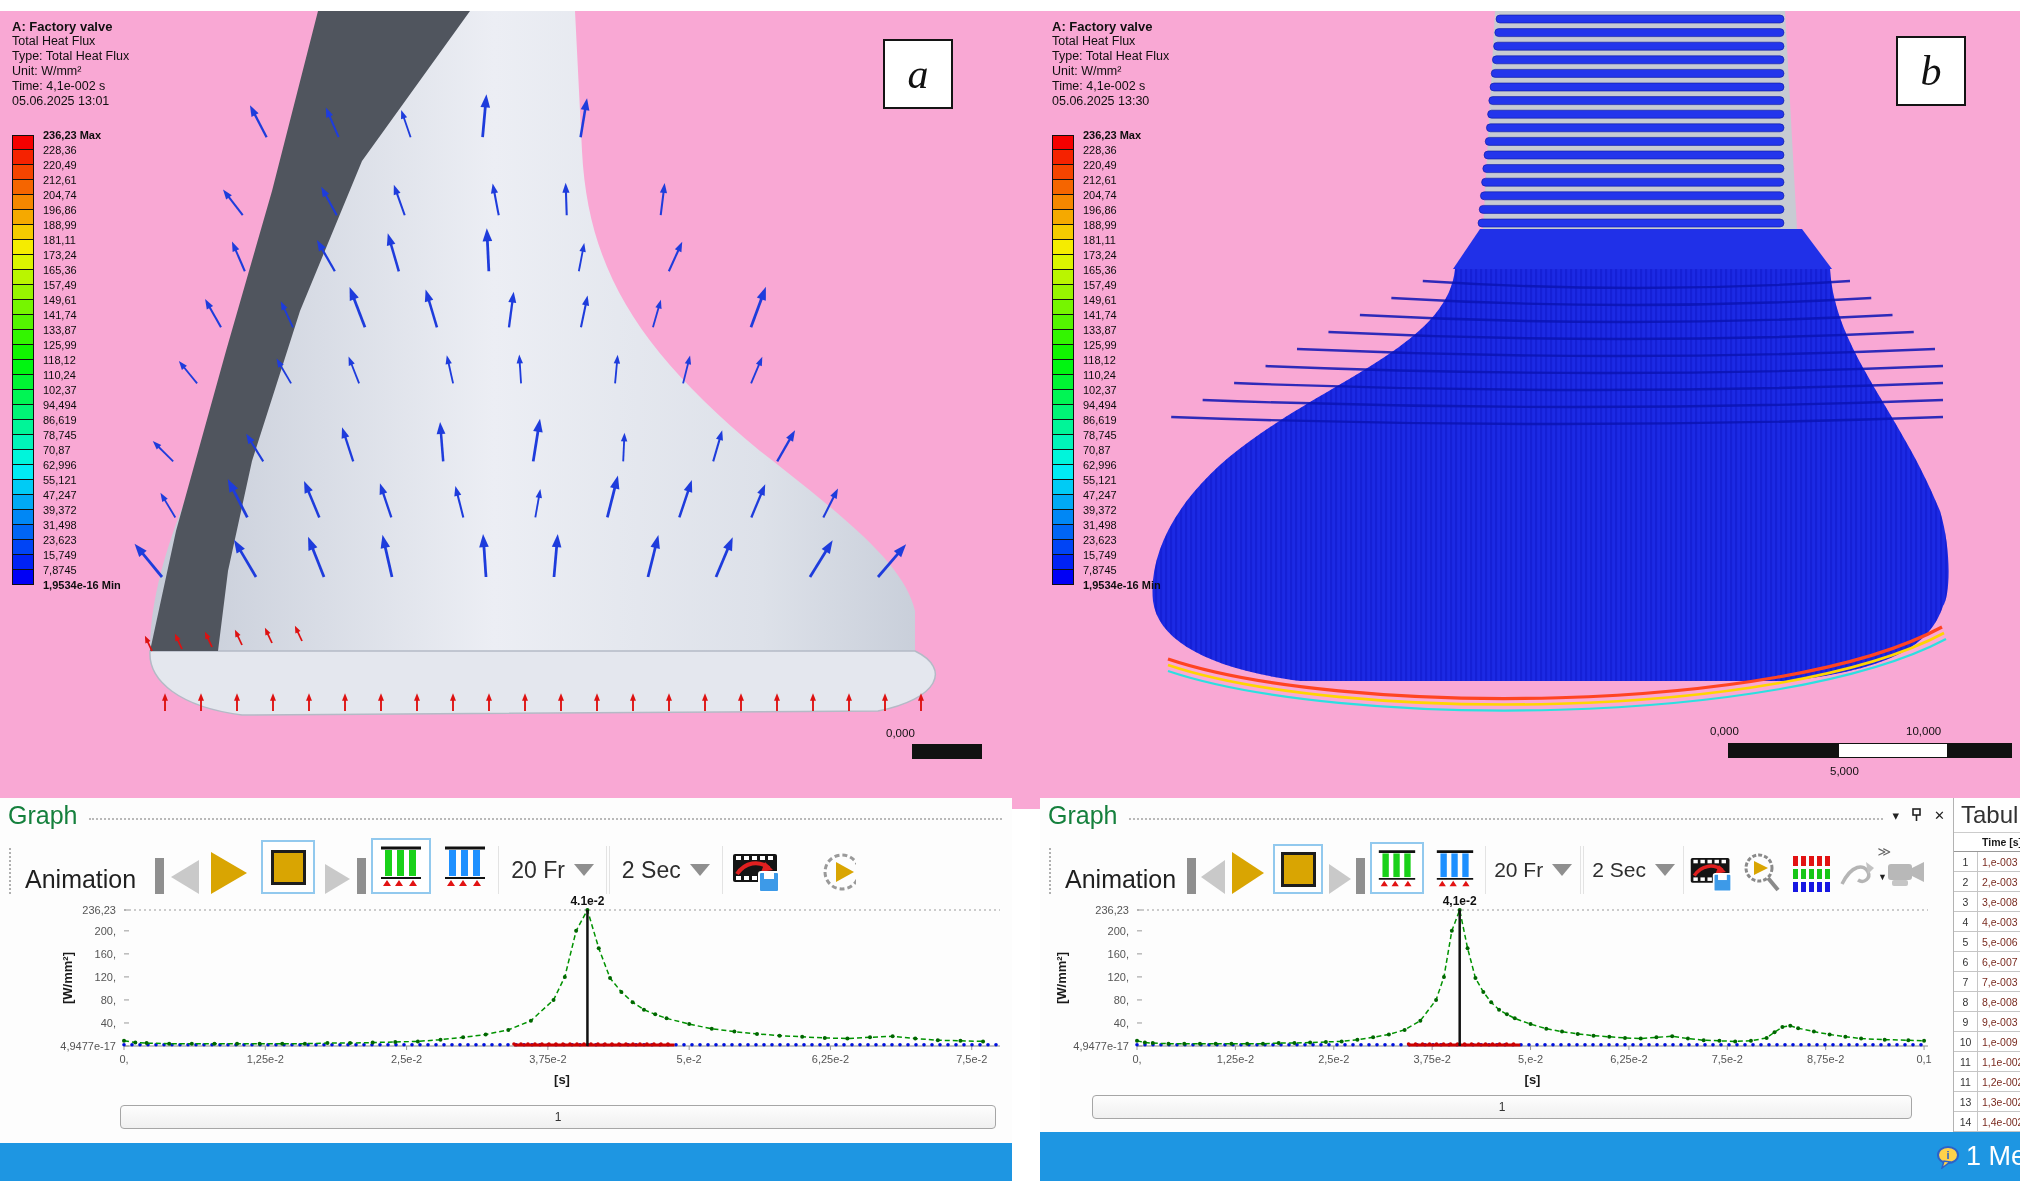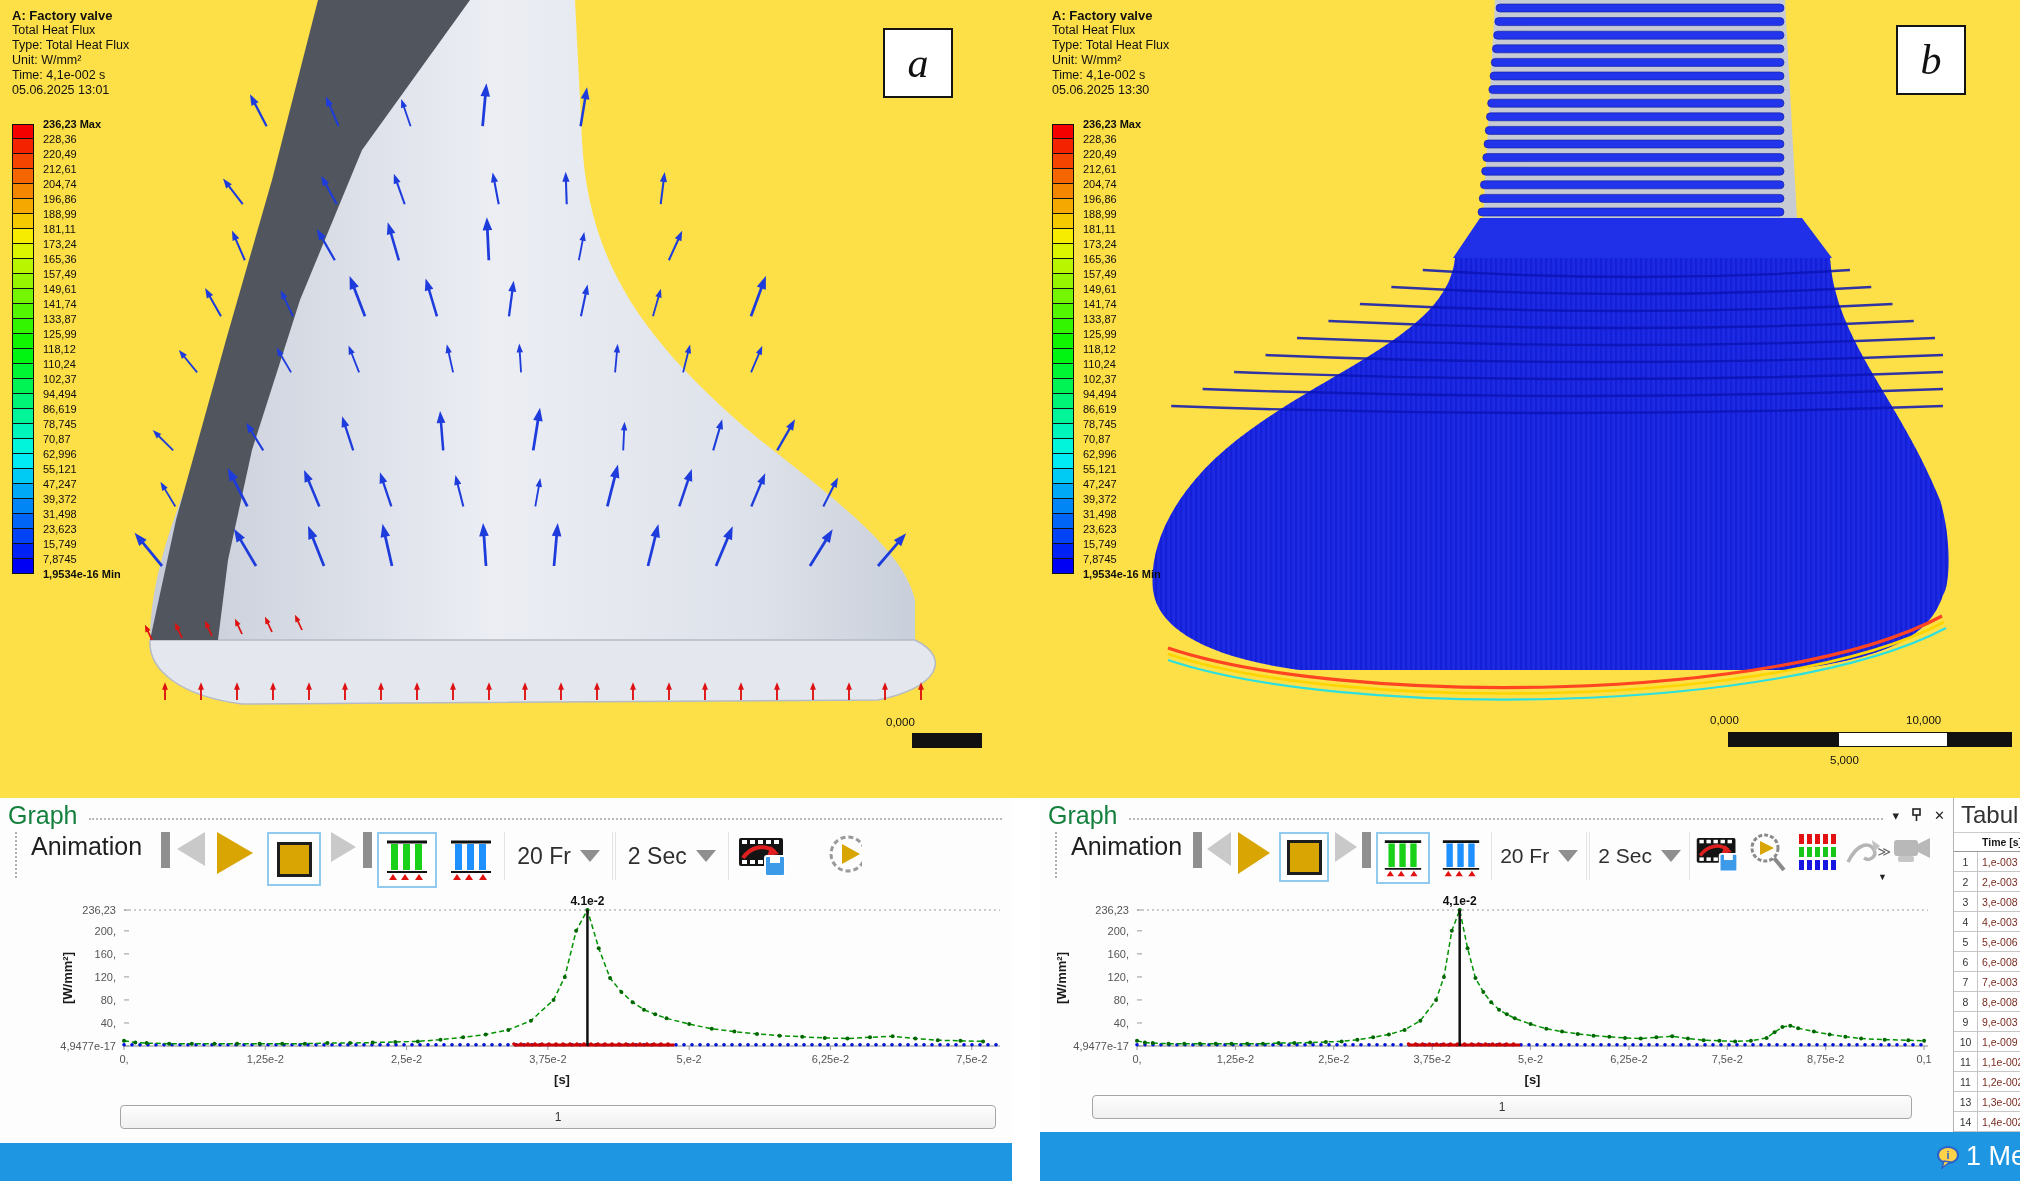--- a/index.html
+++ b/index.html
@@ -1,20 +1,20 @@
 <!DOCTYPE html>
 <html><head>
 <meta charset="utf-8">
 <style>
   html,body{margin:0;padding:0}
   body{width:2020px;height:1181px;position:relative;background:#fff;
        font-family:"Liberation Sans",sans-serif;overflow:hidden}
 
   
-  .viewport{position:absolute;top:0;width:1140px;height:798px;background:#fde047;overflow:hidden}
+  .viewport{position:absolute;top:11px;width:1140px;height:798px;background:#f9a8d4;overflow:hidden}
   #vp-a{left:0}
   #vp-b{left:1040px}
   .scene{position:absolute;left:0;top:0}
 
   .info{position:absolute;left:12px;top:8px;color:#101010;font-size:12.5px;line-height:15px;z-index:4}
   .info .t{font-weight:bold;font-size:13px}
 
   .legend{position:absolute;left:12px;top:118px;width:170px;z-index:4}
   .legend-band{width:22px;height:15px;border:1px solid #101010;border-top:none;box-sizing:border-box}
   .legend-band:first-child{border-top:1px solid #101010}
@@ -34,21 +34,21 @@
   .graph-section{position:absolute;background:#fdfdfd}
   #gs-a{left:0;top:798px;width:1012px;height:345px}
   #gs-b{left:1040px;top:798px;width:913px;height:334px}
 
   .graph-header{display:flex;align-items:center;height:34px;padding-left:8px}
   .graph-title{font-size:25px;color:#15803d}
   .dotline{flex:1;border-top:2px dotted #b9b9b9;margin:8px 10px 0 12px}
   .win-ctrls{display:flex;gap:12px;align-items:center;margin-right:8px;color:#222}
   .wc{font-size:13px;cursor:default}
 
-  .anim-row{display:flex;align-items:flex-start;height:62px;padding-left:15px}
+  .anim-row{display:flex;align-items:flex-end;height:62px;padding-left:9px}
   .vdots{width:4px;height:46px;border-left:2px dotted #b0b0b0;margin-right:10px}
   .anim-label{font-size:25px;color:#1f1f1f;margin-right:16px}
   .anim-row > *{flex:none}
   .ibar{width:9px;height:36px;background:#8f8f8f;margin:0 3px}
   .tri-left{width:0;height:0;border-top:17px solid transparent;border-bottom:17px solid transparent;
             border-right:28px solid #c9c9c9;margin:0 4px}
   .tri-right{width:0;height:0;border-top:15px solid transparent;border-bottom:15px solid transparent;
              border-left:25px solid #c9c9c9;margin:0 4px}
   .tri-play{width:0;height:0;border-top:21px solid transparent;border-bottom:21px solid transparent;
             border-left:36px solid #d9a502;margin:0 8px}
@@ -1079,21 +1079,21 @@
       <div class="trow">
         <span class="tnum">4</span>
         <span class="tval">4,e-003</span>
       </div>
       <div class="trow">
         <span class="tnum">5</span>
         <span class="tval">5,e-006</span>
       </div>
       <div class="trow">
         <span class="tnum">6</span>
-        <span class="tval">6,e-008</span>
+        <span class="tval">6,e-007</span>
       </div>
       <div class="trow">
         <span class="tnum">7</span>
         <span class="tval">7,e-003</span>
       </div>
       <div class="trow">
         <span class="tnum">8</span>
         <span class="tval">8,e-008</span>
       </div>
       <div class="trow">

